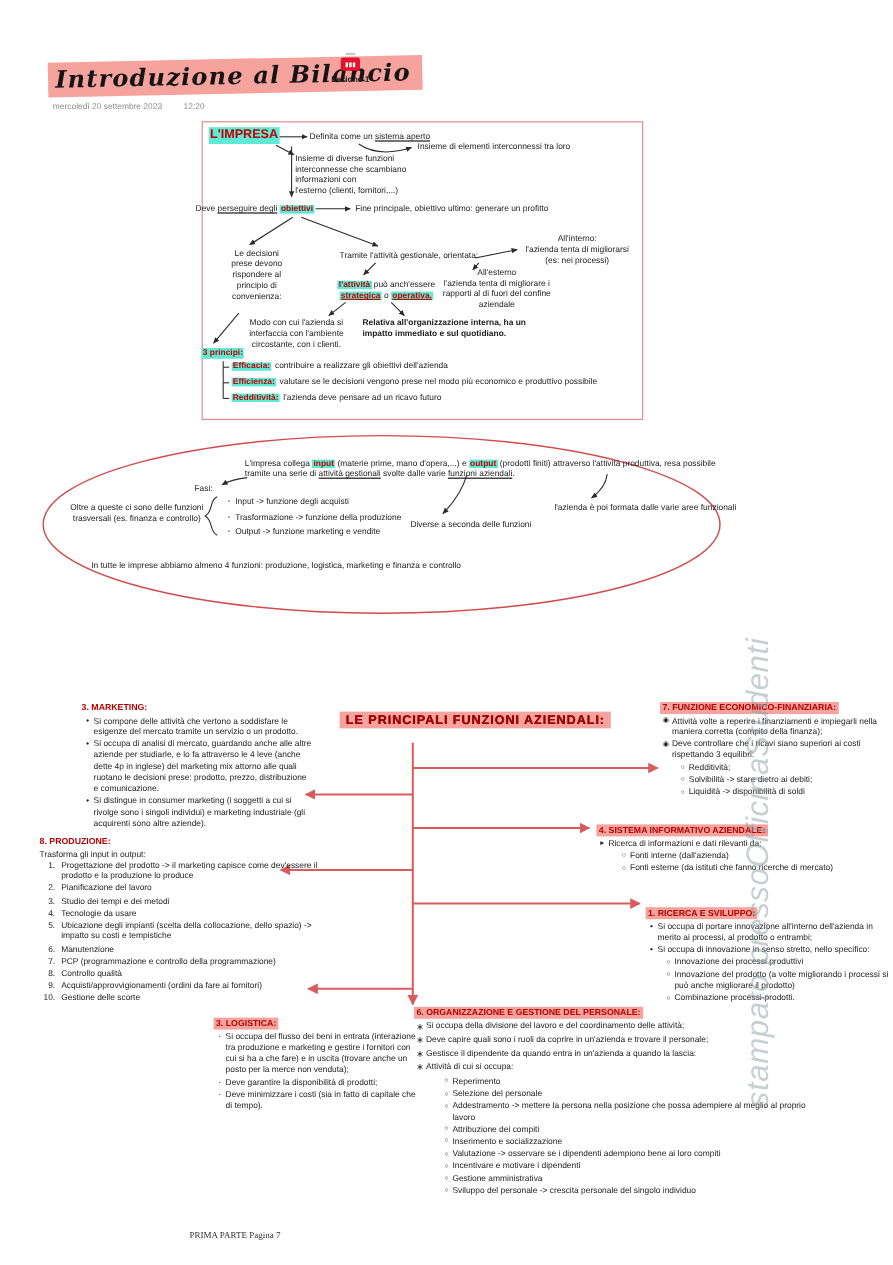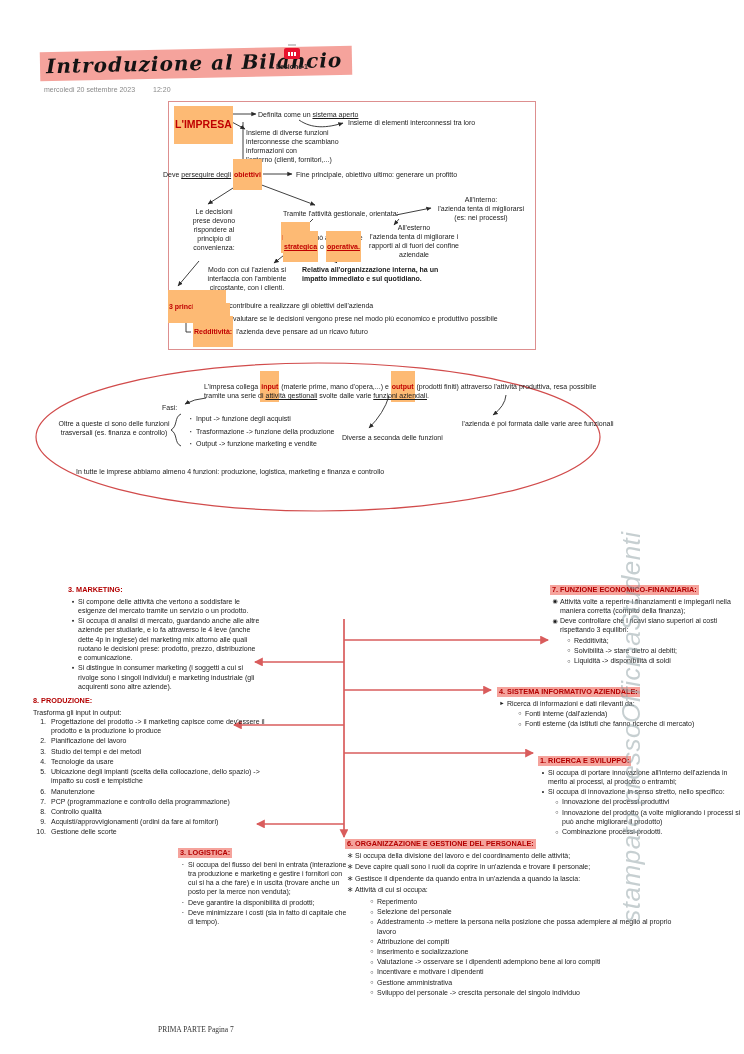--- a/index.html
+++ b/index.html
@@ -5,21 +5,21 @@
   html,body{margin:0;padding:0;background:#fff;}
   .page{position:relative;width:744px;height:1054px;background:#fff;overflow:hidden;
         font-family:"Liberation Sans",sans-serif;color:#1b1b1b;}
   .abs{position:absolute;}
   svg.overlay{position:absolute;left:0;top:0;z-index:0;}
   .t{font-size:7px;line-height:1.3;z-index:1;}
   .pre{white-space:pre-line;}
   .ctr{text-align:center;}
   .b{font-weight:bold;}
   .u{text-decoration:underline;}
-  .hl{background:#fdba74;padding:12px 1px;}
+  .hl{background:#5eead4;padding:0 1px;}
   .redtx{color:#c00000;font-weight:bold;}
   
   .page-title{left:40px;top:49px;font-family:"DejaVu Serif",serif;font-style:italic;font-weight:bold;
               font-size:20px;letter-spacing:1px;background:#f5a39c;padding:2px 10px 3px 6px;
               transform:rotate(-1.2deg);z-index:1;color:#141414;}
   .date-line{left:44px;top:86px;font-size:7px;color:#8a8a8a;z-index:1;}
   .date-line .tm{margin-left:16px;}
   .attach{left:270px;top:48px;width:44px;text-align:center;z-index:1;}
   .file-ic{position:relative;margin:0 auto;width:16px;height:11px;background:#e8112d;border-radius:2px;}
   .file-ic::before{content:"";position:absolute;left:4px;top:-4px;width:8px;height:2px;background:#c9c9c9;}
@@ -179,20 +179,21 @@
         <span class="mk mk-dash"></span>
         <span class="bt">Output -&gt; funzione marketing e vendite</span>
       </div>
   </div>
   <div class="abs t pre ctr" style="left:58px;top:419px;width:112px;">Oltre a queste ci sono delle funzioni
 trasversali (es. finanza e controllo)</div>
   <div class="abs t" style="left:342px;top:433px;">Diverse a seconda delle funzioni</div>
   <div class="abs t" style="left:462px;top:419px;">l'azienda è poi formata dalle varie aree funzionali</div>
   <div class="abs t" style="left:76px;top:467px;">In tutte le imprese abbiamo almeno 4 funzioni: produzione, logistica, marketing e finanza e controllo</div>
 
+  <div class="abs main-heading">LE PRINCIPALI FUNZIONI AZIENDALI:</div>
 
   <div class="sec" style="left:68px;top:585px;width:192px;">
     <div class="sec-title">3. MARKETING:</div>
     <div class="brow">
         <span class="mk mk-dot"></span>
         <span class="bt">Si compone delle attività che vertono a soddisfare le esigenze del mercato tramite un servizio o un prodotto.</span>
       </div>
     <div class="brow">
         <span class="mk mk-dot"></span>
         <span class="bt">Si occupa di analisi di mercato, guardando anche alle altre aziende per studiarle, e lo fa attraverso le 4 leve (anche dette 4p in inglese) del marketing mix attorno alle quali ruotano le decisioni prese: prodotto, prezzo, distribuzione e comunicazione.</span>

